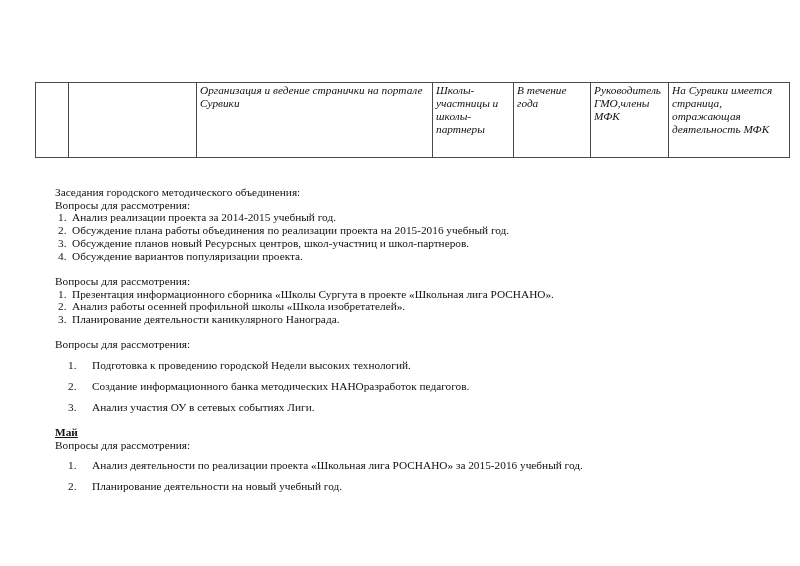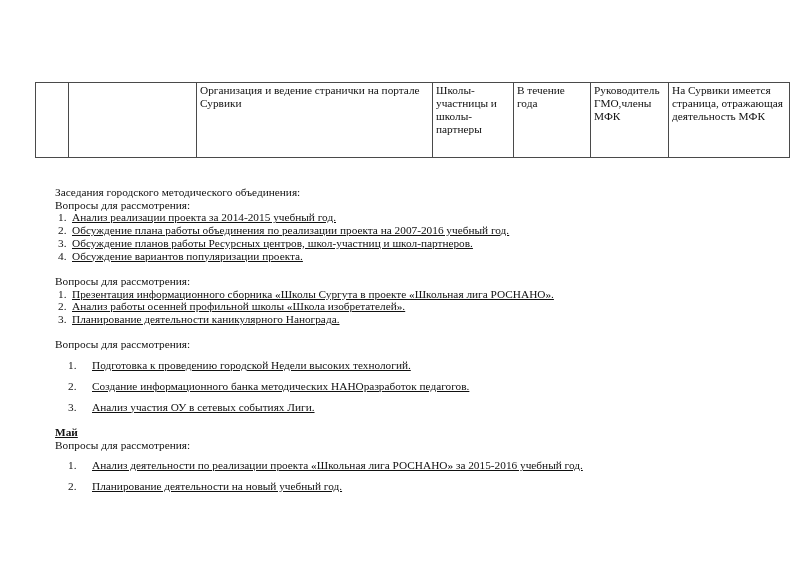--- a/index.html
+++ b/index.html
@@ -22,20 +22,21 @@
     width: 754px;
   }
   table.doc-table td {
     border: 1px solid #4a4a4a;
     vertical-align: top;
     padding: 1px 3px 2px 3px;
     height: 75px;
     font-size: 11.3px;
     line-height: 13px;
     word-wrap: break-word;
+    font-style: italic;
   }
   col.c0 { width: 33px; }
   col.c1 { width: 128px; }
   col.c2 { width: 236px; }
   col.c3 { width: 81px; }
   col.c4 { width: 77px; }
   col.c5 { width: 78px; }
   col.c6 { width: 121px; }
 
   
@@ -49,21 +50,20 @@
     font-weight: bold;
     text-decoration: underline;
     line-height: 12.7px;
   }
   .month-section + .month-section { margin-top: 12.7px; }
 
   ol.list { list-style: none; counter-reset: q; }
   ol.list li {
     counter-increment: q;
     min-height: 12.7px;
-    text-decoration: underline;
   }
   ol.list li::before {
     content: counter(q) ".";
     display: inline-block;
   }
   
   ol.compact li { padding-left: 3px; }
   ol.compact li::before { width: 14px; }
   
   ol.tabbed li { padding-left: 13px; margin-top: 8px; }
@@ -98,22 +98,22 @@
   </table>
 
   <div class="content">
 
     <div class="line">Заседания городского методического объединения:</div>
 
     <section class="month-section">
       <div class="line">Вопросы для рассмотрения:</div>
       <ol class="list compact">
         <li class="list-item">Анализ реализации проекта за 2014-2015 учебный год.</li>
-        <li class="list-item">Обсуждение плана работы объединения по реализации проекта на 2007-2016 учебный год.</li>
-        <li class="list-item">Обсуждение планов работы Ресурсных центров, школ-участниц и школ-партнеров.</li>
+        <li class="list-item">Обсуждение плана работы объединения по реализации проекта на 2015-2016 учебный год.</li>
+        <li class="list-item">Обсуждение планов новый Ресурсных центров, школ-участниц и школ-партнеров.</li>
         <li class="list-item">Обсуждение вариантов популяризации проекта.</li>
       </ol>
     </section>
 
     <section class="month-section">
       <div class="line">Вопросы для рассмотрения:</div>
       <ol class="list compact">
         <li class="list-item">Презентация информационного сборника «Школы Сургута в проекте «Школьная лига РОСНАНО».</li>
         <li class="list-item">Анализ работы осенней профильной школы «Школа изобретателей».</li>
         <li class="list-item">Планирование деятельности каникулярного Нанограда.</li>

